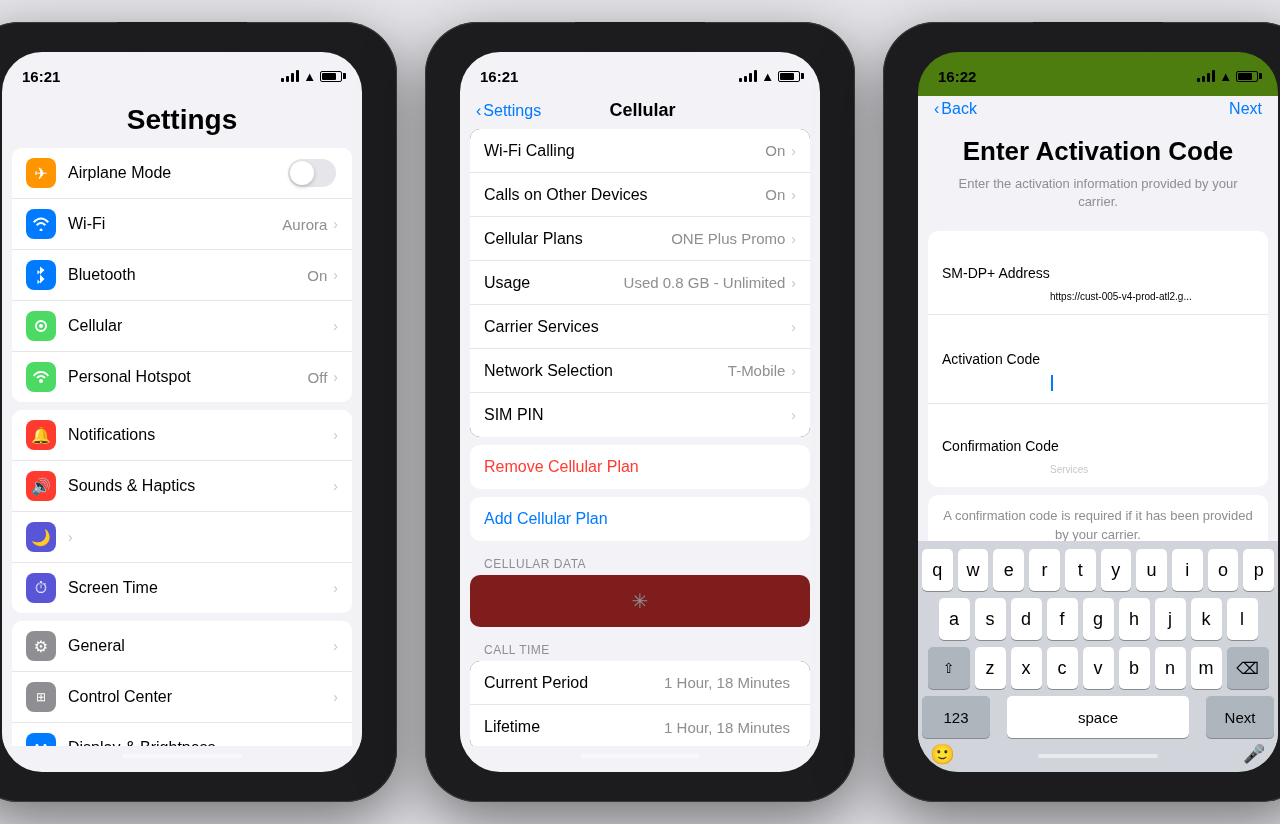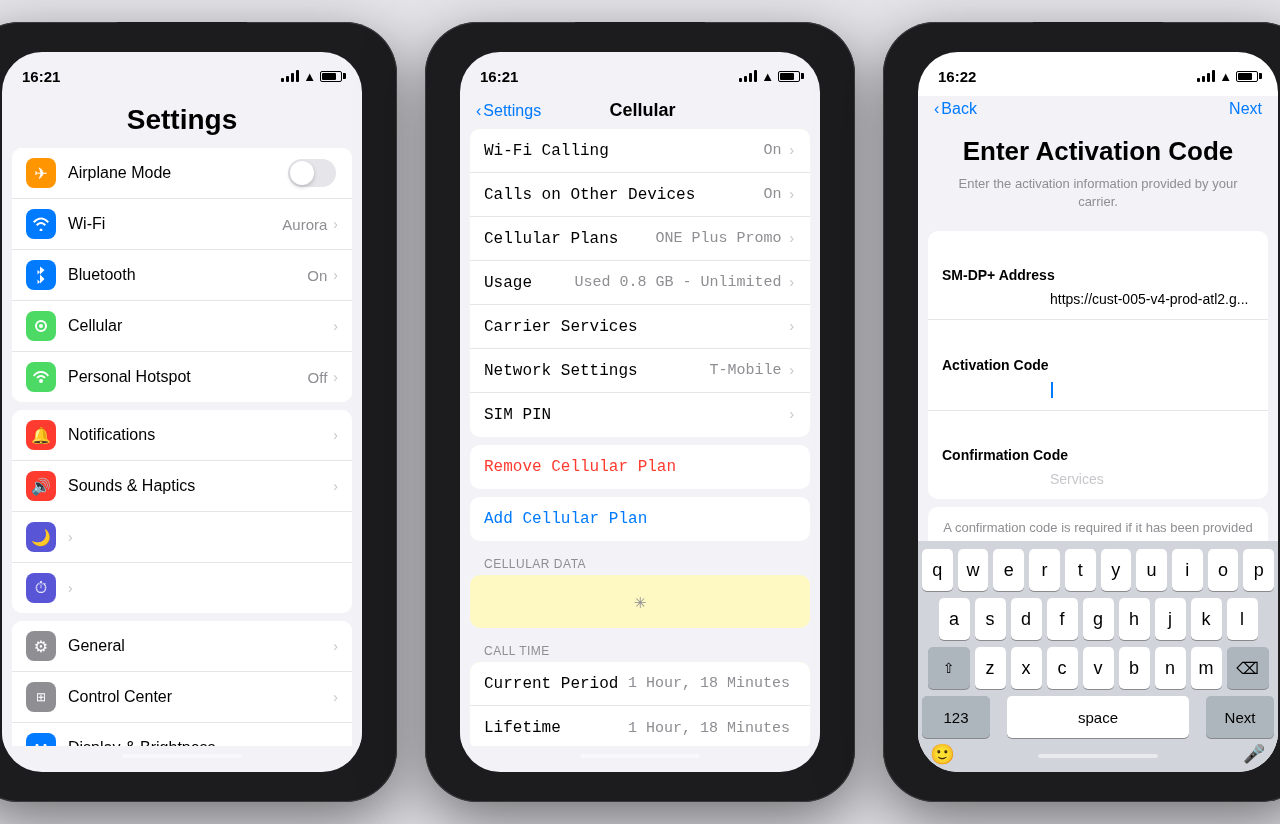--- a/index.html
+++ b/index.html
@@ -144,27 +144,26 @@
     }
     .nav-back { color: #007aff; font-size: 16px; display: flex; align-items: center; gap: 2px; }
     .nav-title { font-size: 18px; font-weight: 600; color: #000; }
     .nav-action { color: #007aff; font-size: 16px; }
     .cellular-list {
       flex: 1;
       overflow-y: hidden;
       background: #f2f2f7;
     }
     .cellular-section {
-      background: #fef9c3;
+      background: #7f1d1d;
       margin-bottom: 8px;
       border-radius: 10px;
       margin-left: 10px;
       margin-right: 10px;
       overflow: hidden;
-      font-family: Liberation Mono, monospace;
     }
     .cellular-row {
       display: flex;
       align-items: center;
       padding: 12px 14px;
       border-bottom: 0.5px solid #e5e5ea;
       background: #fff;
       min-height: 44px;
     }
     .cellular-row:last-child { border-bottom: none; }
@@ -204,22 +203,22 @@
       overflow: hidden;
     }
     .form-row {
       display: flex;
       align-items: center;
       padding: 12px 14px;
       border-bottom: 0.5px solid #e5e5ea;
       min-height: 44px;
     }
     .form-row:last-child { border-bottom: none; }
-    .form-label { font-size: 14px; font-weight: 700; color: #000; white-space: nowrap; margin-right: 8px; width: 100px; flex-shrink: 0; }
-    .form-value { font-size: 14px; color: #000; flex: 1; overflow: hidden; text-overflow: ellipsis; white-space: nowrap; margin-top: 48px; }
+    .form-label { font-size: 14px; font-weight: 400; color: #000; white-space: nowrap; margin-right: 8px; width: 100px; flex-shrink: 0; }
+    .form-value { font-size: 10px; color: #000; flex: 1; overflow: hidden; text-overflow: ellipsis; white-space: nowrap; margin-top: 48px; }
     .form-placeholder { color: #c7c7cc; }
     .cursor { 
       display: inline-block; width: 1.5px; height: 16px; background: #007aff; 
       vertical-align: middle; margin-left: 1px; animation: blink 1s infinite;
     }
     @keyframes blink { 0%,100%{opacity:1} 50%{opacity:0} }
     .activation-note {
       margin: 8px 10px 0;
       background: #fff;
       border-radius: 10px;
@@ -371,20 +370,21 @@
             <div class="settings-icon" style="background:#ff3b30;">🔊</div>
             <span class="settings-label">Sounds &amp; Haptics</span>
             <span class="chevron">›</span>
           </div>
           <div class="settings-row">
             <div class="settings-icon" style="background:#5856d6;">🌙</div>
             <span class="chevron">›</span>
           </div>
           <div class="settings-row">
             <div class="settings-icon" style="background:#5856d6;">⏱</div>
+            <span class="settings-label">Screen Time</span>
             <span class="chevron">›</span>
           </div>
         </div>
 
         <div class="settings-section">
           <div class="settings-row">
             <div class="settings-icon" style="background:#8e8e93;">⚙</div>
             <span class="settings-label">General</span>
             <span class="chevron">›</span>
           </div>
@@ -452,21 +452,21 @@
           <div class="cellular-row">
             <span class="cellular-label">Usage</span>
             <span class="cellular-value">Used 0.8 GB - Unlimited</span>
             <span class="chevron">›</span>
           </div>
           <div class="cellular-row">
             <span class="cellular-label">Carrier Services</span>
             <span class="chevron">›</span>
           </div>
           <div class="cellular-row">
-            <span class="cellular-label">Network Settings</span>
+            <span class="cellular-label">Network Selection</span>
             <span class="cellular-value">T-Mobile</span>
             <span class="chevron">›</span>
           </div>
           <div class="cellular-row">
             <span class="cellular-label">SIM PIN</span>
             <span class="chevron">›</span>
           </div>
         </div>
 
         <div class="cellular-section">
@@ -498,21 +498,21 @@
           </div>
         </div>
 
       </div>
       <div class="phone-bottom-bar"></div>
     </div>
   </div>
 
   <div class="phone-outer">
     <div class="notch"></div>
-    <div class="phone-screen" style="background:#ffffff;">
+    <div class="phone-screen" style="background:#4d7c0f;">
 
       <div class="status-bar">
         <span class="status-time">16:22</span>
         <div class="status-icons">
           <div class="signal-bars">
             <div class="signal-bar" style="height:4px"></div>
             <div class="signal-bar" style="height:6px"></div>
             <div class="signal-bar" style="height:9px"></div>
             <div class="signal-bar" style="height:12px"></div>
           </div>

